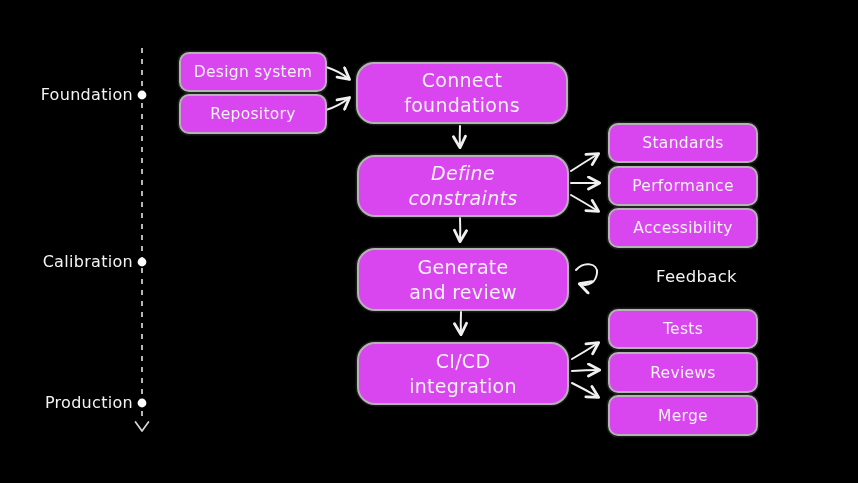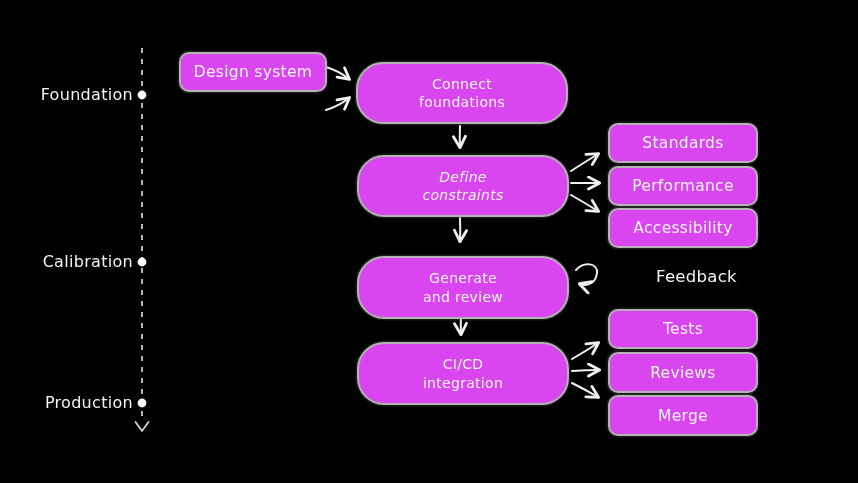--- a/index.html
+++ b/index.html
@@ -15,21 +15,21 @@
     overflow:hidden;font-family:"DejaVu Sans",sans-serif;
   }
   .layer{position:absolute;inset:0;pointer-events:none;}
   .node{
     position:absolute;border:2px solid var(--box-border);border-radius:18px;
     display:flex;align-items:center;justify-content:center;color:var(--text);
     box-shadow:0 0 0 1.5px rgba(150,150,150,.18);
     background:#d946ef;
   }
   .node.small{border-radius:10px;font-size:15.5px;}
-  .node.big{font-size:14px;line-height:1.3;border-radius:27px;}
+  .node.big{font-size:19px;line-height:1.3;}
   .node-label{white-space:pre-line;text-align:center;letter-spacing:.3px;}
   .phase-label{
     position:absolute;color:var(--text);font-size:16px;text-align:right;
     width:120px;letter-spacing:.3px;
   }
   .float-label{
     position:absolute;color:var(--text);font-size:16.5px;letter-spacing:.3px;margin-left:48px;
   }
 </style>
 </head>
@@ -68,30 +68,33 @@
     </g>
   </svg>
 
   <div class="phase-label" style="left:13px;top:85px;">Foundation</div>
   <div class="phase-label" style="left:13px;top:252px;">Calibration</div>
   <div class="phase-label" style="left:13px;top:393px;">Production</div>
 
   <div class="node small" style="left:179px;top:52px;width:144px;height:36px;">
     <span class="node-label">Design system</span>
   </div>
+  <div class="node small" style="left:179px;top:94px;width:144px;height:36px;">
+    <span class="node-label">Repository</span>
+  </div>
 
   <div class="node big" style="left:356px;top:62px;width:208px;height:58px;">
     <span class="node-label">Connect
 foundations</span>
   </div>
   <div class="node big" style="left:357px;top:155px;width:208px;height:58px;font-style:italic;">
     <span class="node-label">Define
 constraints</span>
   </div>
-  <div class="node big" style="left:357px;top:248px;width:208px;height:59px;margin-top:8px;">
+  <div class="node big" style="left:357px;top:248px;width:208px;height:59px;">
     <span class="node-label">Generate
 and review</span>
   </div>
   <div class="node big" style="left:357px;top:342px;width:208px;height:59px;">
     <span class="node-label">CI/CD
 integration</span>
   </div>
 
   <div class="node small" style="left:608px;top:123px;width:146px;height:36px;">
     <span class="node-label">Standards</span>

